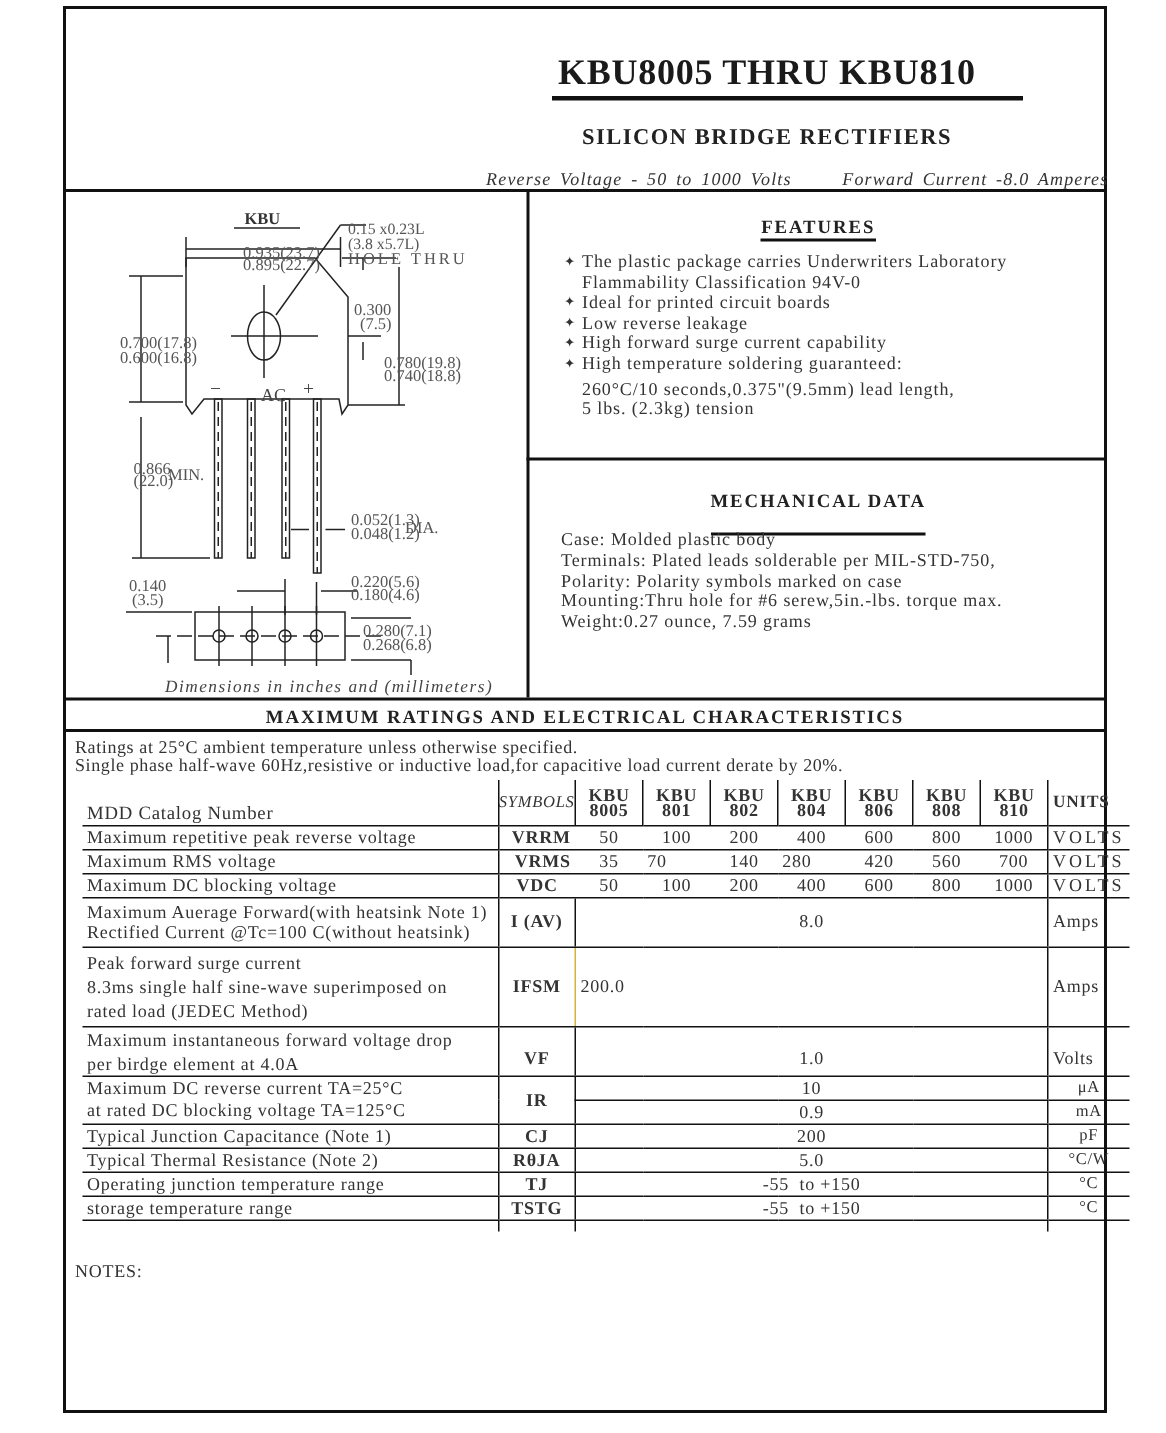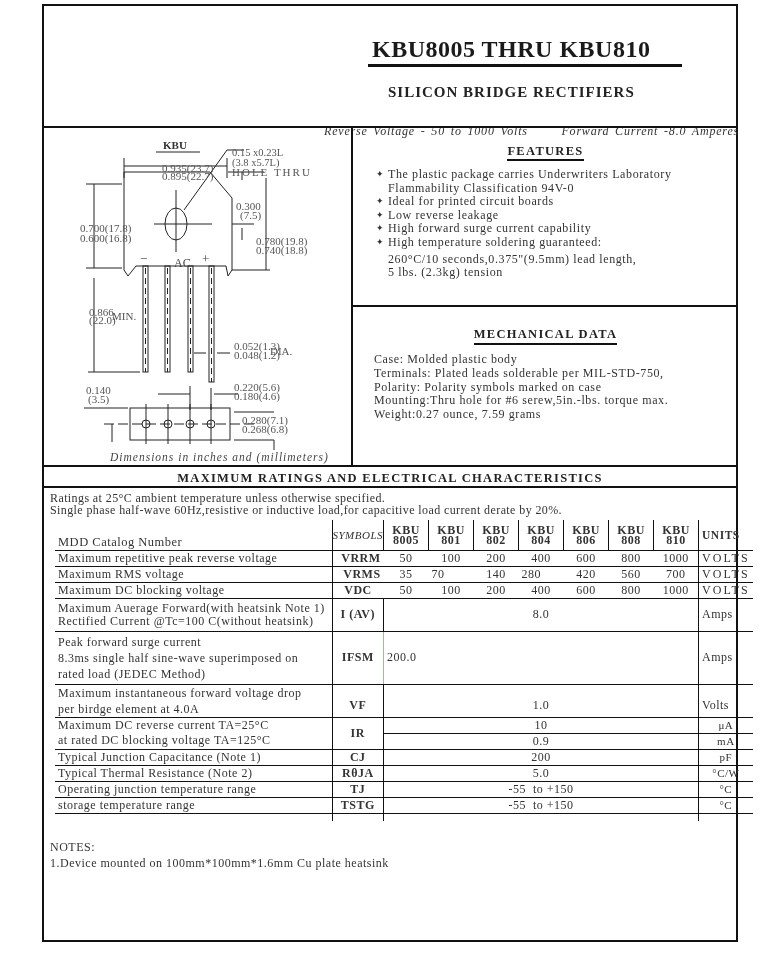--- a/index.html
+++ b/index.html
@@ -4,21 +4,21 @@
 <style>
   html, body { margin:0; padding:0; background:#ffffff; }
   body { width:777px; height:955px; position:relative; overflow:hidden;
          font-family:"Liberation Serif","DejaVu Serif",serif; color:#222; }
   .frame { position:absolute; left:42px; top:4px; width:696px; height:938px;
            border:2px solid #111; box-sizing:border-box; }
   .abs { position:absolute; }
   .title { left:372px; top:36px; font-size:24px; font-weight:bold; letter-spacing:0.5px; color:#1a1a1a; }
   .title-rule { left:368px; top:64px; width:314px; height:3px; background:#111; }
   .subtitle { left:388px; top:84px; font-size:15px; font-weight:bold; letter-spacing:1px; color:#222; }
-  .specline { left:324px; top:124px; font-size:12px; font-style:italic; letter-spacing:0.8px; color:#333; word-spacing:2px; }
+  .specline { left:324px; top:112px; font-size:12px; font-style:italic; letter-spacing:0.8px; color:#333; word-spacing:2px; }
   .hline { position:absolute; background:#111; height:2px; }
   .vline { position:absolute; background:#111; width:2px; }
   .section-h { font-size:12.5px; font-weight:bold; letter-spacing:1.3px; color:#222; text-align:center; }
   .feat { left:376px; top:168px; font-size:12px; line-height:13.6px; letter-spacing:0.6px; color:#333; }
   .feat .li { position:relative; padding-left:12px; }
   .feat .li .bullet { position:absolute; left:0; top:0; font-size:9px; }
   .feat .cont { padding-left:12px; }
   .mech { left:374px; top:353px; font-size:12px; line-height:13.8px; letter-spacing:0.6px; color:#333; }
   .diagram { left:44px; top:128px; width:308px; height:338px; }
   .dimtext { font-family:"Liberation Serif",serif; font-size:11px; fill:#555; }
@@ -152,21 +152,21 @@
   <div class="cont">Flammability Classification 94V-0</div>
   <div class="li"><span class="bullet">✦</span><span>Ideal for printed circuit boards</span></div>
   <div class="li"><span class="bullet">✦</span><span>Low reverse leakage</span></div>
   <div class="li"><span class="bullet">✦</span><span>High forward surge current capability</span></div>
   <div class="li"><span class="bullet">✦</span><span>High temperature soldering guaranteed:</span></div>
   <div class="cont" style="margin-top:3px">260°C/10 seconds,0.375"(9.5mm) lead length,</div>
   <div class="cont">5 lbs. (2.3kg) tension</div>
 </div>
 
 <div class="abs section-h" style="left:353px; top:327px; width:385px;">
-  <span style="border-bottom:2px solid #111; padding-bottom:2px;">MECHANICAL DATA</span>
+  <span style="border-bottom:2px solid #111; padding-bottom:14px;">MECHANICAL DATA</span>
 </div>
 <div class="abs mech">
   <div>Case: Molded plastic body</div>
   <div>Terminals: Plated leads solderable per MIL-STD-750,</div>
   <div>Polarity: Polarity symbols marked on case</div>
   <div>Mounting:Thru hole for #6 serew,5in.-lbs. torque max.</div>
   <div>Weight:0.27 ounce, 7.59 grams</div>
 </div>
 
 <div class="abs section-h" style="left:42px; top:471px; width:696px;">MAXIMUM RATINGS AND ELECTRICAL CHARACTERISTICS</div>
@@ -338,14 +338,13 @@
     <td></td>
     <td style="border-left:1px solid #111"></td>
     <td colspan="7" style="border-left:1px solid #111"></td>
     <td style="border-left:1px solid #111"></td>
   </tr>
 </tbody>
   </table>
 
 <div class="abs notes">
   <div>NOTES:</div>
-  <div>1.Device mounted on 100mm*100mm*1.6mm Cu plate heatsink</div>
 </div>
 
 </body></html>

